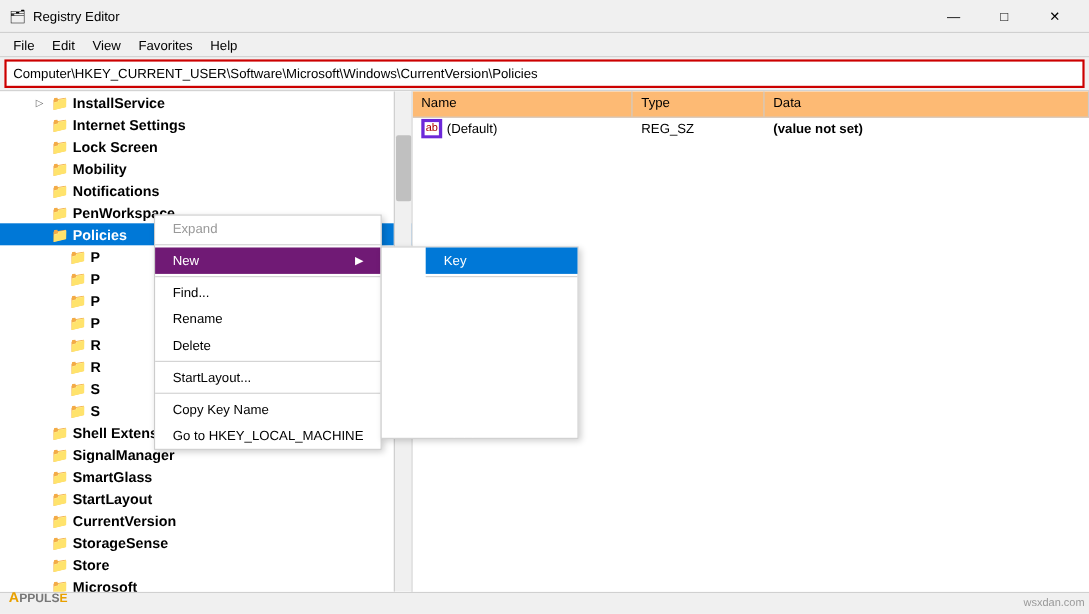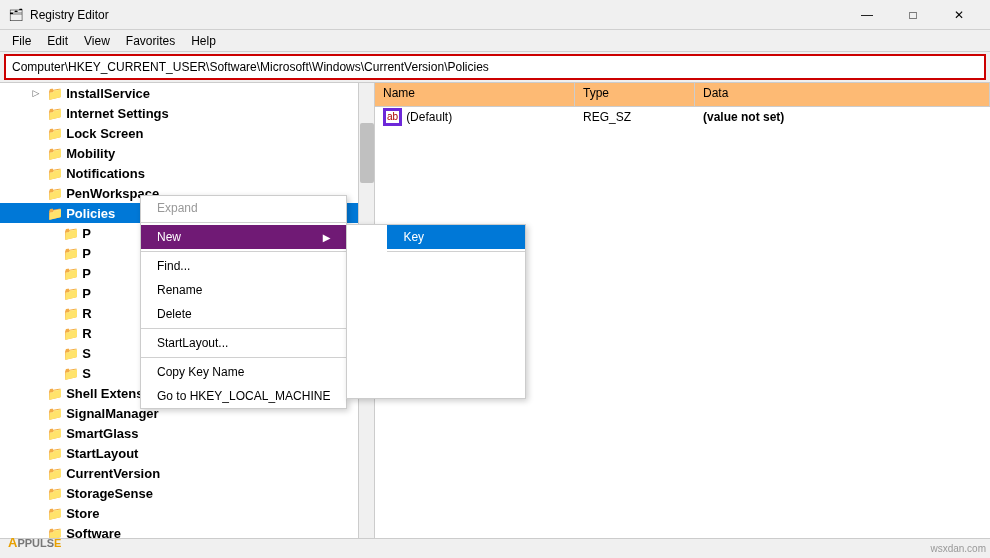--- a/index.html
+++ b/index.html
@@ -412,21 +412,21 @@
       <span class="tree-label">StorageSense</span>
     </div>
     <div class="tree-item" style="padding-left:28px;">
       <span class="expand-btn"> </span>
       <span class="folder-icon">📁</span>
       <span class="tree-label">Store</span>
     </div>
     <div class="tree-item" style="padding-left:28px;">
       <span class="expand-btn"> </span>
       <span class="folder-icon">📁</span>
-      <span class="tree-label">Software</span>
+      <span class="tree-label">Microsoft</span>
     </div>
 
     <div class="v-scroll-track">
       <div class="v-scroll-thumb"></div>
     </div>
   </div>
 
   <div class="right-panel">
     <div class="right-panel-header">
       <div class="col-header col-name">Name</div>

